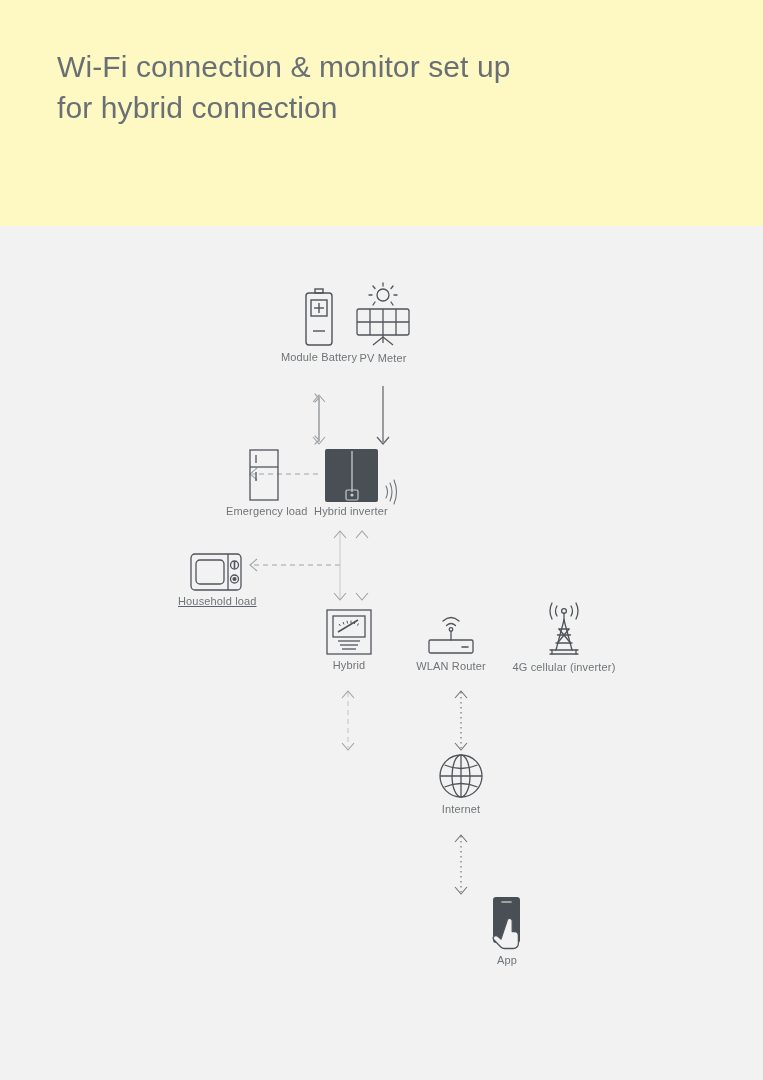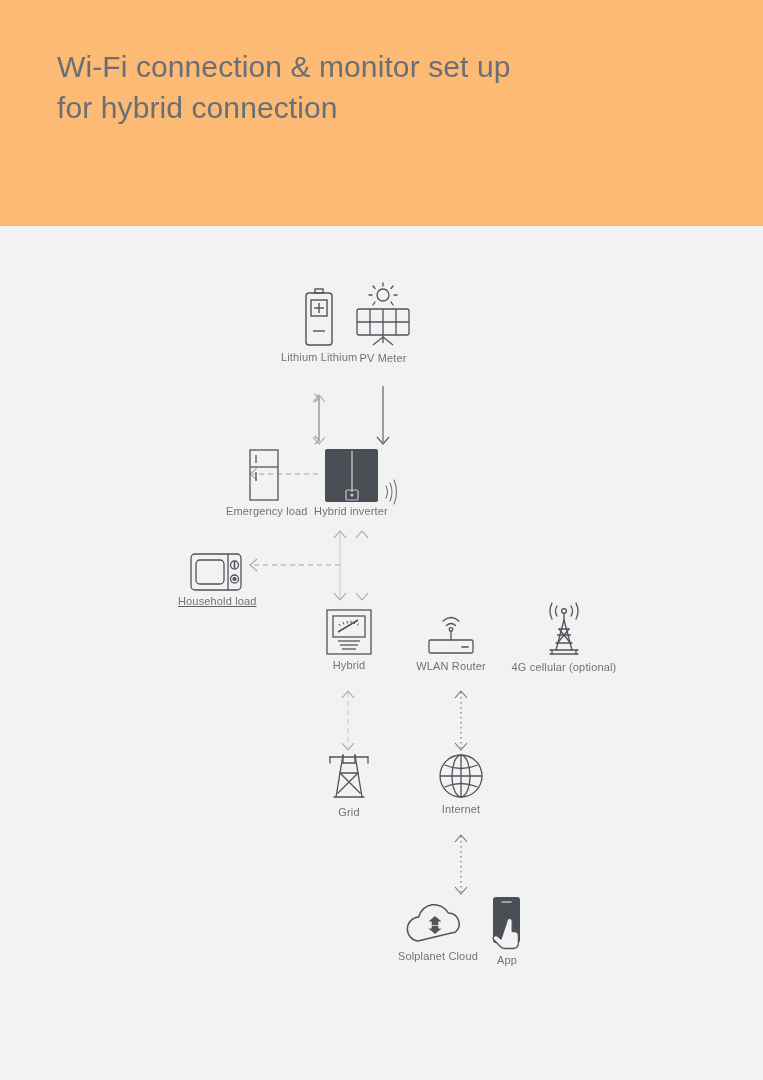--- a/index.html
+++ b/index.html
@@ -6,21 +6,21 @@
   body{
     width:763px;height:1080px;
     background:#f2f2f2;
     font-family:"Liberation Sans","DejaVu Sans",sans-serif;
     color:#5d6266;
     overflow:hidden;
     position:relative;
   }
   .header{
     position:absolute;left:0;top:0;width:763px;height:226px;
-    background:#fdba74;
+    background:#fef9c3;
   }
   .title{
     position:absolute;left:57px;top:46px;width:640px;
     font-size:30px;line-height:41px;font-weight:400;
     color:#6a6f75;letter-spacing:0.1px;
   }
   .diagram{
     position:absolute;left:0;top:226px;width:763px;height:854px;
     background:#f2f2f2;
   }
@@ -97,21 +97,21 @@
 
   <div class="node" style="left:281px;top:62px;width:76px;">
     <svg class="icon" width="30" height="60" viewBox="0 0 30 60">
       <rect x="11" y="1" width="8" height="4" fill="none" stroke="#4f545a" stroke-width="1.4"></rect>
       <rect x="2" y="5" width="26" height="52" rx="3" fill="none" stroke="#4f545a" stroke-width="1.4"></rect>
       <rect x="7" y="12" width="16" height="16" fill="none" stroke="#4f545a" stroke-width="1.4"></rect>
       <line x1="15" y1="15" x2="15" y2="25" stroke="#4f545a" stroke-width="1.4"></line>
       <line x1="10" y1="20" x2="20" y2="20" stroke="#4f545a" stroke-width="1.4"></line>
       <line x1="9" y1="43" x2="21" y2="43" stroke="#4f545a" stroke-width="1.4"></line>
     </svg>
-    <div class="lbl">Lithium Lithium</div>
+    <div class="lbl">Module Battery</div>
   </div>
 
   <div class="node" style="left:351px;top:55px;width:64px;">
     <svg class="icon" width="64" height="68" viewBox="0 0 64 68">
       <g stroke="#4f545a" stroke-width="1.3" fill="none" stroke-linecap="round">
         <circle cx="32" cy="14" r="6"></circle>
         <line x1="32" y1="2" x2="32" y2="5"></line>
         <line x1="22" y1="5" x2="24" y2="7.5"></line>
         <line x1="42" y1="5" x2="40" y2="7.5"></line>
         <line x1="18" y1="14" x2="21" y2="14"></line>
@@ -221,67 +221,38 @@
         <line x1="21.5" y1="35" x2="34.5" y2="35"></line>
         <line x1="23" y1="29" x2="34.5" y2="43"></line>
         <line x1="33" y1="29" x2="21.5" y2="43"></line>
         <line x1="20" y1="43" x2="36" y2="43"></line>
         <line x1="14" y1="50" x2="42" y2="50"></line>
         <line x1="16" y1="50" x2="16" y2="54"></line>
         <line x1="40" y1="50" x2="40" y2="54"></line>
         <line x1="14" y1="54" x2="42" y2="54"></line>
       </g>
     </svg>
-    <div class="lbl">4G cellular (optional)</div>
-  </div>
-
-  <div class="node" style="left:311px;top:525px;width:76px;">
-    <svg class="icon" width="50" height="52" viewBox="0 0 50 52">
-      <g stroke="#4f545a" stroke-width="1.3" fill="none" stroke-linecap="round">
-        <line x1="6" y1="6" x2="44" y2="6"></line>
-        <line x1="6" y1="6" x2="6" y2="12"></line>
-        <line x1="44" y1="6" x2="44" y2="12"></line>
-        <line x1="19" y1="4" x2="19" y2="12"></line>
-        <line x1="31" y1="4" x2="31" y2="12"></line>
-        <line x1="19" y1="12" x2="31" y2="12"></line>
-        <line x1="12" y1="46" x2="19" y2="4"></line>
-        <line x1="38" y1="46" x2="31" y2="4"></line>
-        <line x1="16" y1="22" x2="34" y2="22"></line>
-        <line x1="16" y1="22" x2="36" y2="42"></line>
-        <line x1="34" y1="22" x2="14" y2="42"></line>
-        <line x1="10" y1="46" x2="40" y2="46"></line>
-      </g>
-    </svg>
-    <div class="lbl">Grid</div>
-  </div>
+    <div class="lbl">4G cellular (inverter)</div>
+  </div>
+
 
   <div class="node" style="left:423px;top:526px;width:76px;text-align:center;">
     <svg class="icon" width="48" height="48" viewBox="0 0 48 48">
       <g stroke="#4f545a" stroke-width="1.3" fill="none">
         <circle cx="24" cy="24" r="21"></circle>
         <ellipse cx="24" cy="24" rx="9" ry="21"></ellipse>
         <line x1="3" y1="24" x2="45" y2="24" stroke-width="1.7"></line>
         <path d="M7.5,13 Q24,20 40.5,13"></path>
         <path d="M7.5,35 Q24,28 40.5,35"></path>
         <line x1="24" y1="3" x2="24" y2="45"></line>
       </g>
     </svg>
     <div class="lbl">Internet</div>
   </div>
 
-  <div class="node" style="left:398px;top:673px;width:76px;">
-    <svg class="icon" width="68" height="48" viewBox="0 0 68 48">
-      <path d="M16,42 a12,12 0 0 1 0.6,-23.9 a16,16 0 0 1 29.6,-4.2 a11,11 0 0 1 6.8,19.6 a11,11 0 0 1 -1.6,0.1 Z" fill="none" stroke="#4f545a" stroke-width="1.5" stroke-linejoin="round"></path>
-      <g fill="#4f545a">
-        <path d="M33,17 L39.5,22.5 L36.3,22.5 L36.3,26 L29.7,26 L29.7,22.5 L26.5,22.5 Z"></path>
-        <path d="M33,35 L26.5,29.5 L29.7,29.5 L29.7,26.8 L36.3,26.8 L36.3,29.5 L39.5,29.5 Z"></path>
-      </g>
-    </svg>
-    <div class="lbl">Solplanet Cloud</div>
-  </div>
 
   <div class="node" style="left:478px;top:669px;width:58px;">
     <svg class="icon" width="42" height="56" viewBox="0 0 42 56">
       <rect x="7" y="2" width="27" height="46" rx="3" fill="#4a4f55"></rect>
       <line x1="16" y1="7" x2="25" y2="7" stroke="#b9bcbe" stroke-width="1.6" stroke-linecap="round"></line>
       <path d="M21,26 a2.6,2.6 0 0 1 5.2,0 l0,10.5 l2.2,0 a4,4 0 0 1 4,4 l0,8 a5,5 0 0 1 -5,5 l-9,0 a5,5 0 0 1 -3.6,-1.5 l-7,-7.2 a2.6,2.6 0 0 1 3.6,-3.7 l3.6,3 Z" fill="#f2f2f2" stroke="#4f545a" stroke-width="1.3" stroke-linejoin="round"></path>
     </svg>
     <div class="lbl">App</div>
   </div>
 

